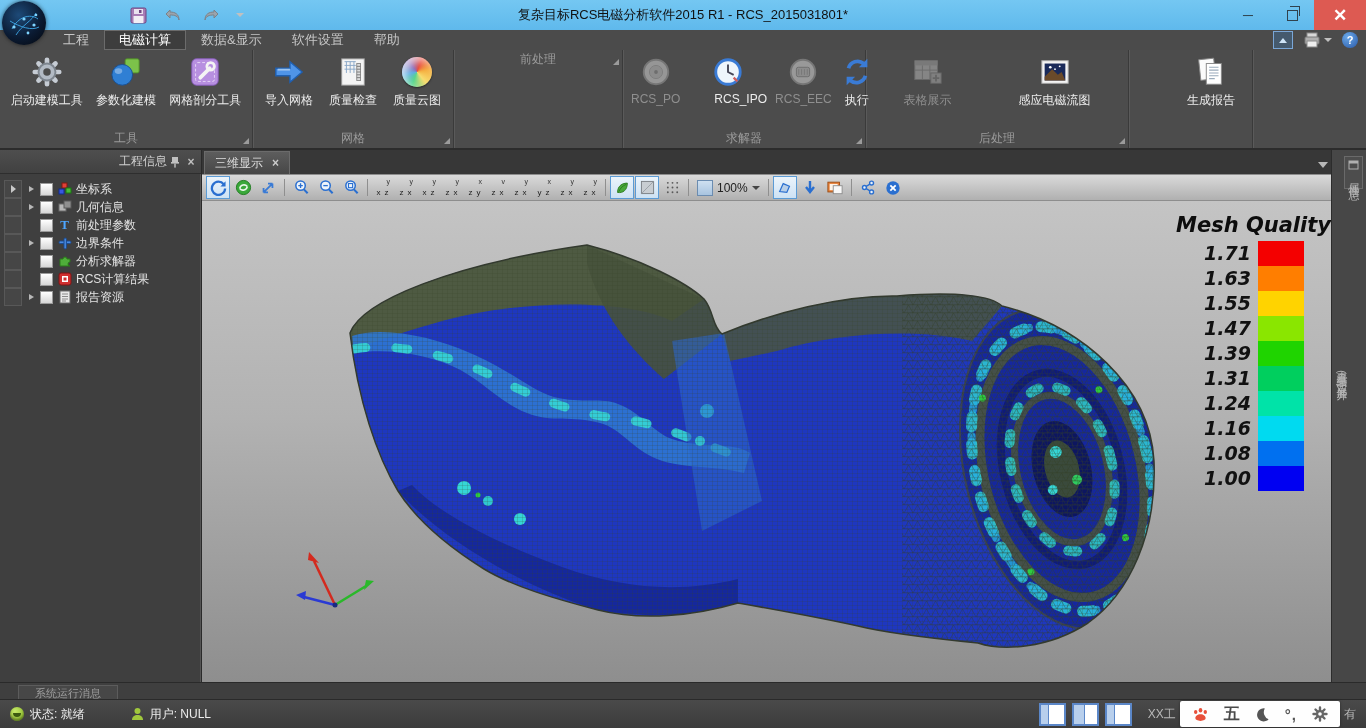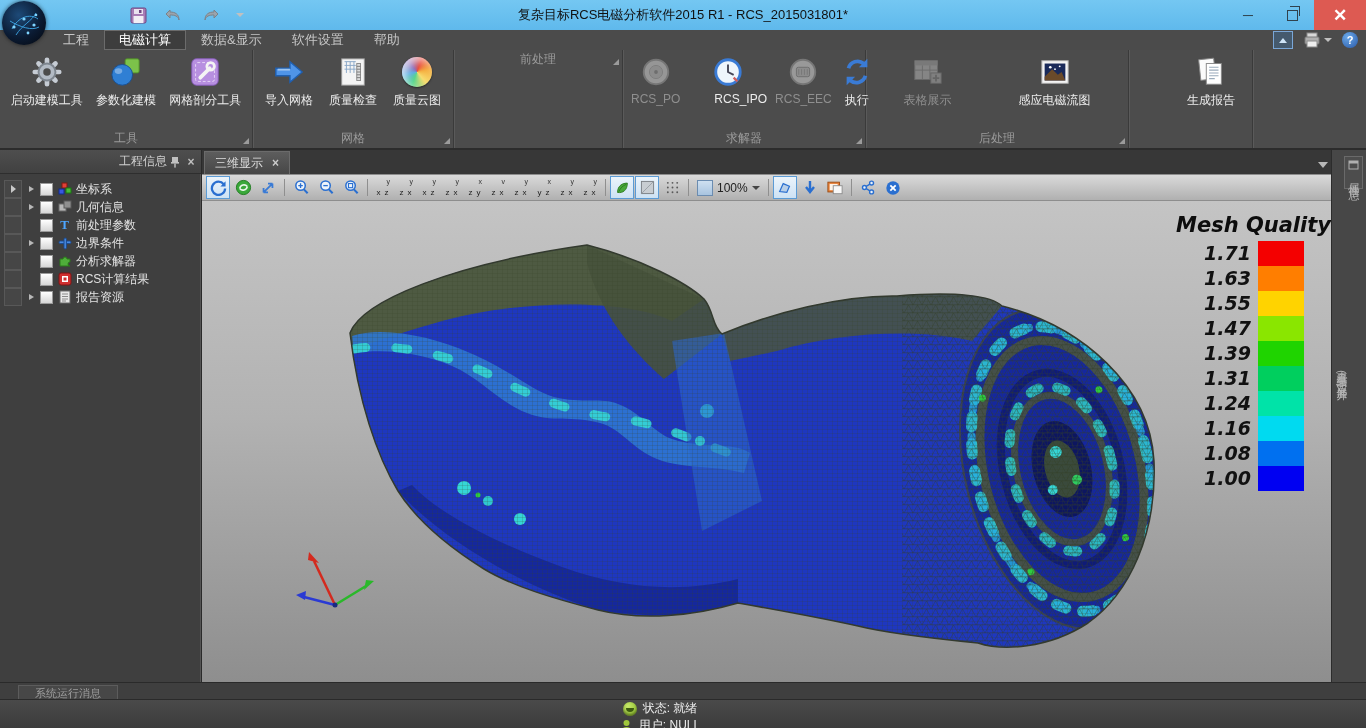--- a/index.html
+++ b/index.html
@@ -79,21 +79,21 @@
   .lgval{font-family:"DejaVu Sans",sans-serif;font-style:italic;font-weight:bold;font-size:19px;color:#111;line-height:25px;margin-right:7px;}
   .lgswatch{width:46px;height:25px;}
   
   .rightstrip{position:absolute;right:0;top:150px;width:34px;bottom:45px;background:#474747;border-left:1px solid #2c2c2c;}
   .props-tab{position:absolute;top:6px;right:3px;width:17px;padding:3px 0 6px 0;border:1px solid #6a6a6a;background:#4d4d4d;display:flex;flex-direction:column;align-items:center;gap:4px;}
   .vert-text{writing-mode:vertical-rl;font-size:11px;color:#b4b4b4;letter-spacing:2px;}
   .results-tab{position:absolute;top:212px;left:2px;}
   
   .bottomtabs{position:absolute;left:0;right:0;bottom:28px;height:17px;background:#3f3f3f;border-top:1px solid #2a2a2a;}
   .msg-tab{display:inline-block;margin-left:18px;padding:0 16px;height:16px;line-height:15px;border:1px solid #5c5c5c;border-bottom:none;background:#474747;font-size:11px;color:#9d9d9d;}
-  .statusbar{position:absolute;left:0;right:0;bottom:0;height:28px;background:linear-gradient(#4a4a4a,#3c3c3c);border-top:1px solid #2a2a2a;display:flex;align-items:center;padding:0 10px;font-size:12px;color:#ececec;flex-direction:column;}
+  .statusbar{position:absolute;left:0;right:0;bottom:0;height:28px;background:linear-gradient(#4a4a4a,#3c3c3c);border-top:1px solid #2a2a2a;display:flex;align-items:center;padding:0 10px;font-size:12px;color:#ececec;}
   .st-item{display:flex;align-items:center;gap:6px;margin-right:46px;}
   .st-dot{width:14px;height:14px;border-radius:50%;background:radial-gradient(circle at 35% 30%,#c6e86a,#86b821);box-shadow:inset 0 -2px 3px rgba(0,0,0,.4);position:relative;}
   .st-dot:after{content:"";position:absolute;left:3px;top:6px;width:8px;height:4px;border-radius:0 0 4px 4px;background:#3c5a10;}
   .layout-btns{margin-left:auto;display:flex;gap:6px;margin-right:16px;}
   .lay-btn{width:23px;height:19px;border:2px solid #5b87c8;background:#fff;display:flex;}
   .lay-btn .lp{background:#b8cfec;border-right:1px solid #5b87c8;}
   .company{color:#b8b8b8;white-space:nowrap;}
   .ime{display:flex;align-items:center;background:#fefefe;height:26px;padding:0 12px;gap:15px;border-radius:2px;box-shadow:0 0 3px rgba(0,0,0,.4);margin:0 4px;}
   .ime .wubi{font-size:16px;font-weight:bold;color:#4a4a4a;}
   .ime .punct{font-size:15px;font-weight:bold;color:#555;letter-spacing:1px;}

